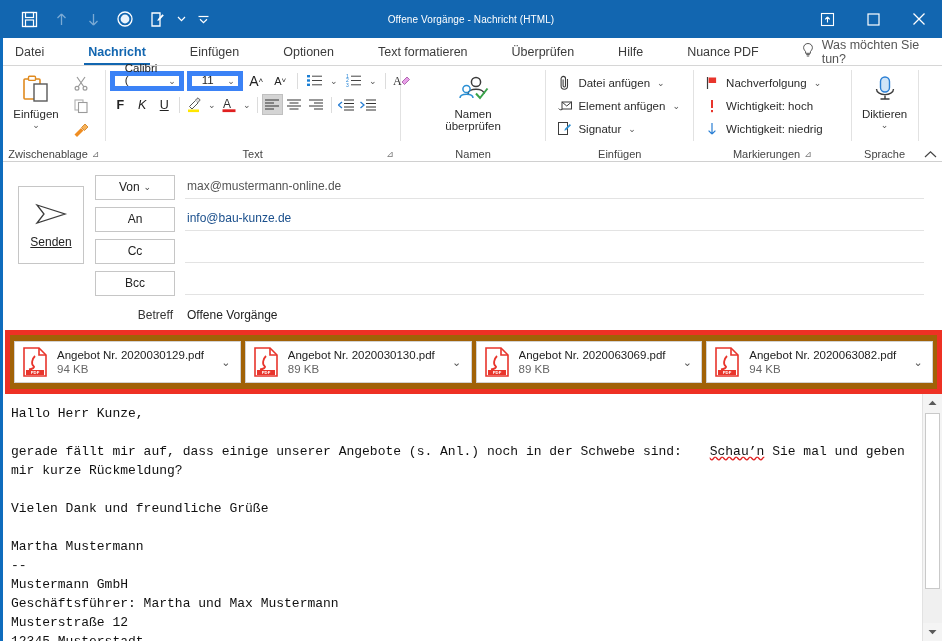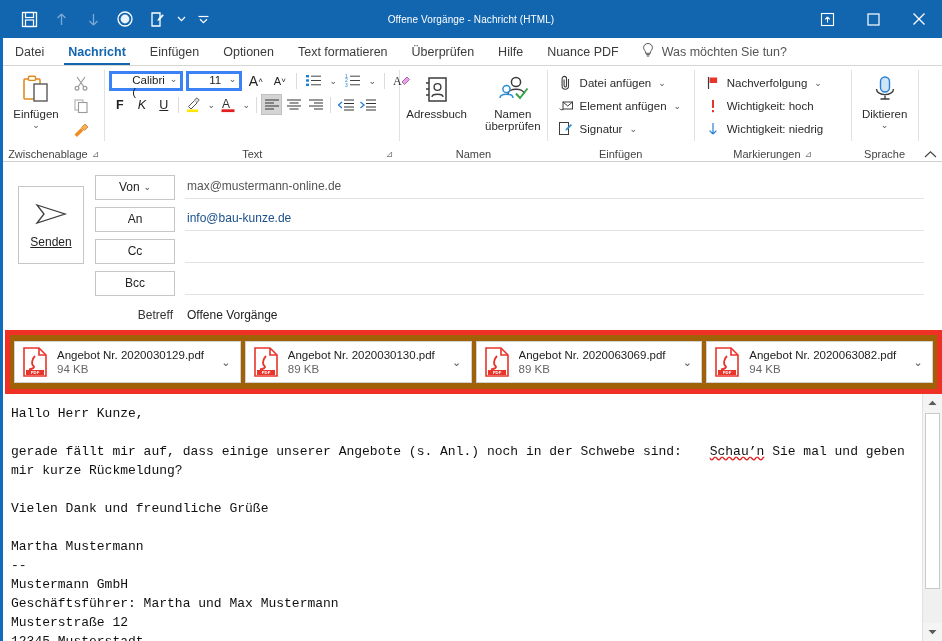--- a/index.html
+++ b/index.html
@@ -32,21 +32,21 @@
     position:absolute;left:0;right:0;text-align:center;
     font-size:10px;color:#ffffff;letter-spacing:.1px;pointer-events:none;
   }
   .winbtns{position:absolute;right:0;top:0;height:38px;display:flex;}
   .winbtn{width:46px;height:38px;display:flex;align-items:center;justify-content:center;color:#fff;}
 
   
   .tabs{
     position:absolute;left:0;top:38px;width:939px;height:28px;
     background:#ffffff;display:flex;align-items:flex-end;
-    border-bottom:1px solid #d6d6d6;box-sizing:border-box;
+    border-bottom:1px solid #d6d6d6;box-sizing:border-box;gap:20px;
   }
   .tab{
     font-size:12.5px;color:#3b3b3b;padding:0 12px;height:27px;
     display:flex;align-items:center;position:relative;white-space:nowrap;
   }
   .tab.active{color:#1266b0;font-weight:bold;}
   .tab.active:after{
     content:"";position:absolute;left:8px;right:8px;bottom:0;height:2.5px;background:#1266b0;
   }
   .tellme{display:flex;align-items:center;gap:7px;padding:0 10px;height:27px;}
@@ -81,23 +81,23 @@
   .menuitem{
     display:flex;align-items:center;gap:6px;font-size:11.5px;color:#2b2b2b;
     height:23px;padding:0 4px;white-space:nowrap;
   }
   .menuitem .mi-ico{width:16px;display:flex;align-items:center;justify-content:center;}
   .menuitem .mi-chev{font-size:9px;color:#555;margin-left:1px;}
 
   
   .fontrow{display:flex;align-items:center;gap:3px;padding:1px 4px;}
   .fontbox{
-    display:flex;align-items:flex-start;justify-content:space-between;
-    border:3px solid #3b82f6;height:20px;background:#fff;font-size:11.5px;color:#222;
-    padding:0 3px 0 20px;box-sizing:border-box;
+    display:flex;align-items:flex-end;justify-content:space-between;
+    border:5px solid #3b82f6;height:20px;background:#fff;font-size:11.5px;color:#222;
+    padding:0 3px 0 10px;box-sizing:border-box;
   }
   .fontbox .bchev{font-size:9px;color:#555;padding-left:4px;}
   .fmtrow{display:flex;align-items:center;gap:1px;padding:2px 4px;}
   .ficon{width:21px;height:21px;display:flex;align-items:center;justify-content:center;
          font-size:12.5px;color:#222;}
   .ficon.pressed{background:#d4d4d4;border:1px solid #c0c0c0;box-sizing:border-box;}
   .vsep{width:1px;height:16px;background:#dcdcdc;margin:0 3px;}
 
   
   .headerarea{
@@ -424,31 +424,20 @@
       </div>
       <div class="glabel">
         <span>Text</span>
         <span class="dialog-launcher" style="position:absolute;right:6px">⊿</span>
       </div>
     </div>
     <div class="gsep"></div>
 
     <div class="rgroup" style="width:148px">
       <div class="gbody" style="justify-content:center;gap:6px;">
-        <div class="bigbtn">
-          <span class="glyph">
-            <svg width="32" height="32" viewBox="0 0 32 32">
-                <rect x="8" y="4" width="17" height="23" fill="none" stroke="#3c3c3c" stroke-width="1.5"></rect>
-                <path d="M8 9 H5 M8 15 H5 M8 21 H5" stroke="#3c3c3c" stroke-width="1.4"></path>
-                <circle cx="16.5" cy="13" r="3.4" fill="none" stroke="#3c3c3c" stroke-width="1.4"></circle>
-                <path d="M11 23 C11 19.3 22 19.3 22 23" fill="none" stroke="#3c3c3c" stroke-width="1.4"></path>
-              </svg>
-          </span>
-          <span class="cap">Adressbuch</span>
-        </div>
         <div class="bigbtn">
           <span class="glyph">
             <svg width="34" height="32" viewBox="0 0 34 32">
                 <circle cx="20" cy="8" r="4.6" fill="none" stroke="#3c3c3c" stroke-width="1.5"></circle>
                 <path d="M12 20 C12 13.8 28 13.8 28 20" fill="none" stroke="#3c3c3c" stroke-width="1.5"></path>
                 <circle cx="10.5" cy="15" r="3.6" fill="none" stroke="#2a8fd4" stroke-width="1.5"></circle>
                 <path d="M4 24 C4 19 17 19 17 24" fill="none" stroke="#2a8fd4" stroke-width="1.5"></path>
                 <path d="M20 19.5 L24 24 L31.5 14.5" fill="none" stroke="#3aa34a" stroke-width="2"></path>
               </svg>
           </span>

